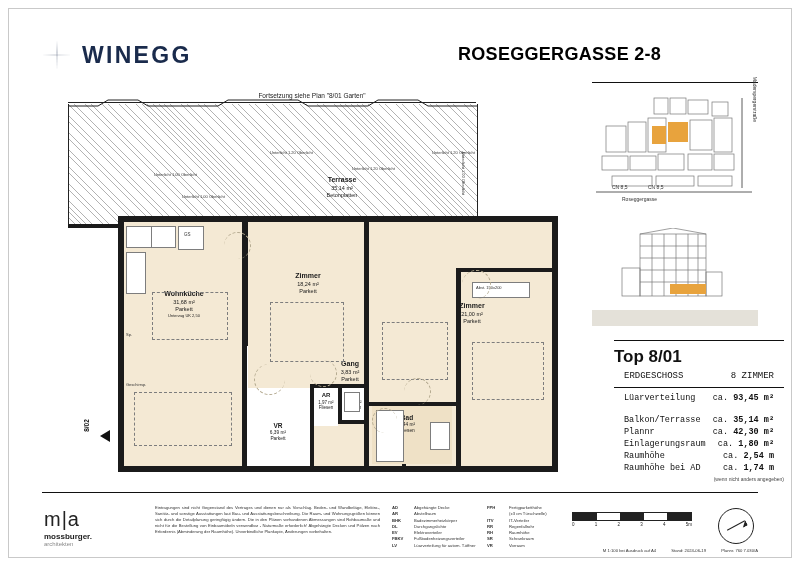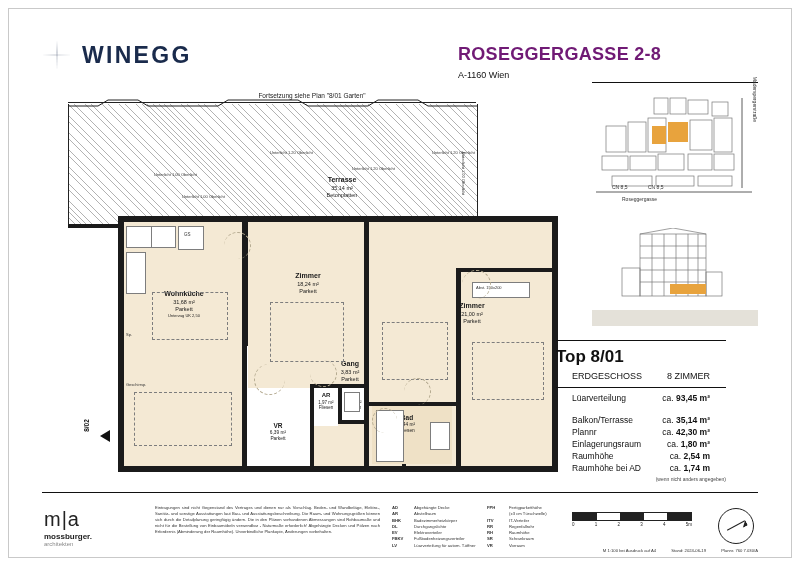--- a/index.html
+++ b/index.html
@@ -15,21 +15,21 @@
   .logo-star{width:30px;height:30px;position:relative;}
   .logo-star:before,.logo-star:after{
     content:"";position:absolute;left:50%;top:50%;background:#1a2b4c;
   }
   .logo-star:before{width:3px;height:30px;transform:translate(-50%,-50%);
     clip-path:polygon(50% 0,62% 42%,50% 100%,38% 42%);}
   .logo-star:after{width:30px;height:3px;transform:translate(-50%,-50%);
     clip-path:polygon(0 50%,42% 38%,100% 50%,42% 62%);}
   .logo-text{font-size:23px;letter-spacing:2.3px;color:#1a2b4c;font-weight:bold;}
   .proj-title{position:absolute;right:42px;top:44px;text-align:left;width:300px;}
-  .proj-title .t1{font-size:18px;font-weight:bold;color:#701a75;letter-spacing:.3px;}
+  .proj-title .t1{font-size:18px;font-weight:bold;color:#000000;letter-spacing:.3px;}
   .proj-title .t2{font-size:9px;color:#111;margin-top:5px;}
   .hdr-rule{position:absolute;left:42px;right:42px;top:84px;height:1px;background:#111;}
   .hdr-rule.right{left:592px;top:82px;}
   
   .plan{position:absolute;left:42px;top:92px;width:500px;height:390px;}
   .plan-caption{
     position:absolute;left:150px;top:0px;width:240px;text-align:center;
     font-size:6.5px;color:#222;
   }
   .hatch{
@@ -48,24 +48,24 @@
   .rlabel .fl{font-size:5.5px;}
   .dimtxt{position:absolute;font-size:4px;color:#333;}
   .furn{position:absolute;border:.6px solid #7d7d7d;}
   .furn.dash{border-style:dashed;}
   .sweep{position:absolute;border:.6px dashed #b3a98f;border-radius:50%;}
   
   .site{position:absolute;left:592px;top:96px;width:166px;height:116px;}
   .site-street{position:absolute;font-size:5px;color:#333;}
   .elev{position:absolute;left:592px;top:228px;width:166px;height:110px;}
   .elev-ground{position:absolute;left:0;bottom:12px;width:166px;height:16px;background:#e4e1d9;}
-  .info{position:absolute;left:556px;top:340px;width:170px;}
+  .info{position:absolute;left:614px;top:340px;width:170px;}
   .info-rule{height:1px;background:#111;margin-bottom:6px;}
   .top-title{font-size:17px;font-weight:bold;color:#111;margin:2px 0 4px;}
-  .row{display:flex;justify-content:space-between;font-size:8.5px;color:#111;margin:2px 16px;}
+  .row{display:flex;justify-content:space-between;font-size:8.5px;color:#111;margin:2px 10px;font-family:Liberation Mono, monospace;}
   .row .lbl{}
   .row .val{font-weight:bold;}
   .row .ca{font-weight:normal;}
   .sub-rule{height:1px;background:#111;margin:6px 0 5px;}
   .note{font-size:5px;color:#444;text-align:right;margin-top:3px;}
   
   .foot-rule{position:absolute;left:42px;right:42px;top:492px;height:1px;background:#111;}
   .arch{position:absolute;left:44px;top:508px;}
   .arch .ma{font-size:20px;color:#222;letter-spacing:1px;}
   .arch .nm{font-size:8px;font-weight:bold;color:#222;margin-top:1px;}
@@ -95,21 +95,20 @@
 <div class="page">
   <div class="frame"></div>
 
   <div class="logo">
     <div class="logo-star"></div>
     <div class="logo-text">WINEGG</div>
   </div>
 
   <div class="proj-title">
     <div class="t1">ROSEGGERGASSE 2-8</div>
-    <div class="t2">A-1160 Wien</div>
   </div>
   <div class="hdr-rule right"></div>
 
   <div class="plan">
 
     <div class="plan-caption">Fortsetzung siehe Plan "8/01 Garten"</div>
 
     <div class="hatch"></div>
 
     <svg style="position:absolute;left:26px;top:6px;" width="410" height="12">

